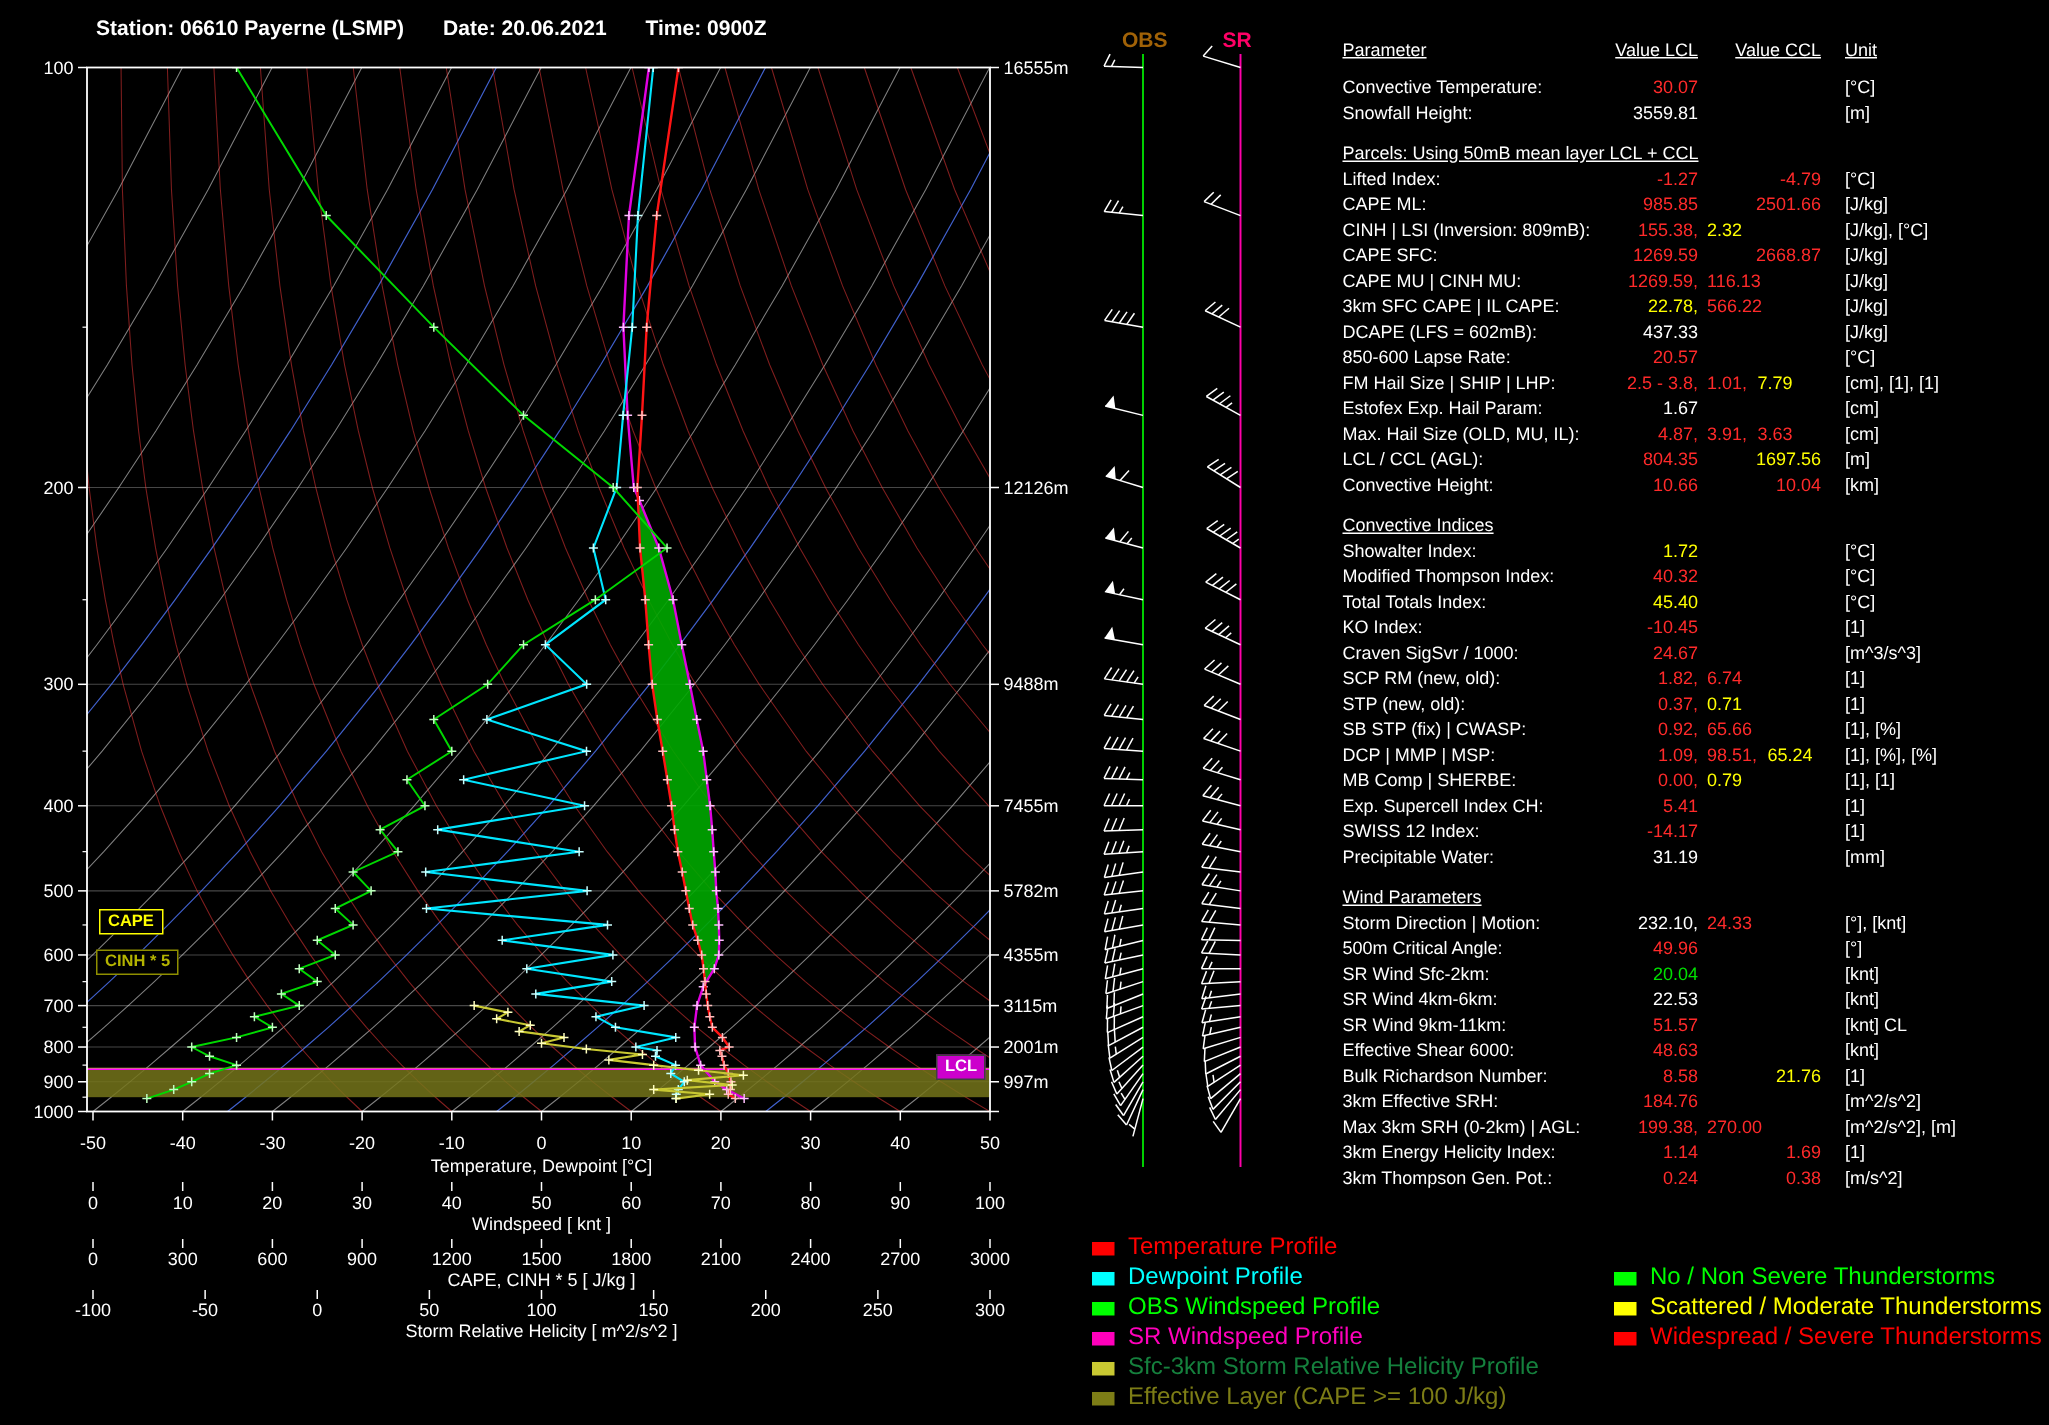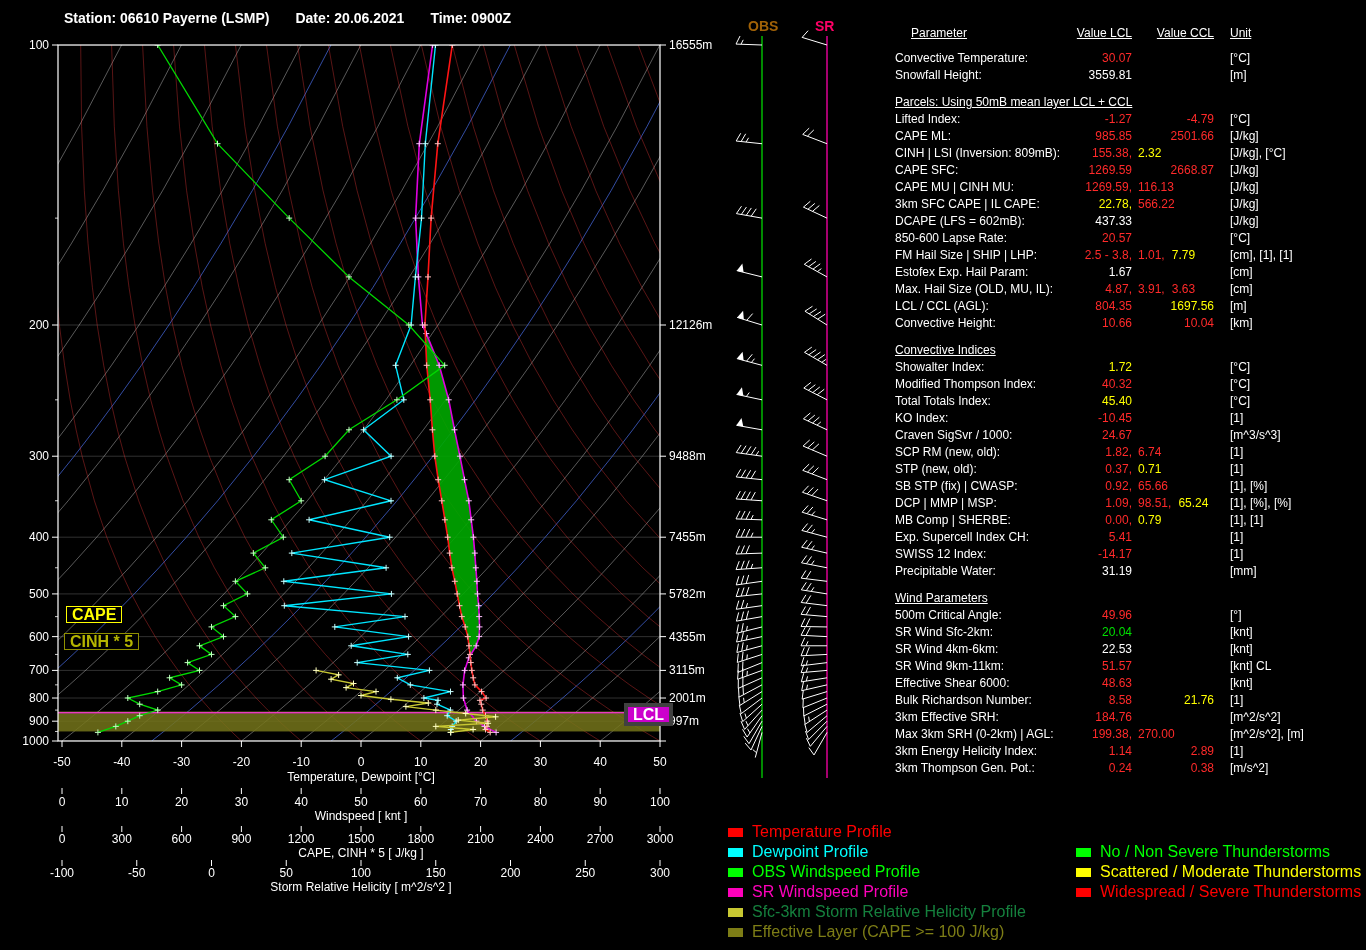--- a/index.html
+++ b/index.html
@@ -2,29 +2,29 @@
 <html><head>
 <meta charset="utf-8">
 <style>
   html,body{margin:0;padding:0;background:#000;}
   body{width:1366px;height:950px;overflow:hidden;font-family:"Liberation Sans",sans-serif;}
   .app{position:relative;width:1366px;height:950px;background:#000;color:#fff;}
   svg{position:absolute;left:0;top:0;font-family:"Liberation Sans",sans-serif;}
   .hdr{position:absolute;left:64px;top:10px;display:flex;gap:26px;font-size:14px;font-weight:bold;color:#fff;}
   #obs-label{position:absolute;left:748px;top:18px;color:#a16207;font-weight:bold;font-size:14px;}
   #sr-label{position:absolute;left:815px;top:18px;color:#ff0066;font-weight:bold;font-size:14px;}
-  .box{position:absolute;font-size:16px;font-weight:bold;padding:1px 5px;background:#000;line-height:13px;}
+  .box{position:absolute;font-size:11px;font-weight:bold;padding:1px 5px;background:#000;line-height:13px;}
   #cape-box{left:66px;top:606px;border:1px solid #ffff00;color:#ffff00;}
   #cinh-box{left:64px;top:633px;border:1px solid #8f8f00;color:#b4b400;}
-  #lcl-box{left:624px;top:703px;background:#cc00cc;border:4px solid #404040;color:#fff;}
+  #lcl-box{left:624px;top:703px;background:#cc00cc;border:1px solid #404040;color:#fff;}
   
   #params{position:absolute;left:895px;top:26px;width:470px;font-size:12px;color:#fff;}
   .phead{position:relative;height:24px;}
   .phead span{position:absolute;text-decoration:underline;white-space:nowrap;}
-  .ph-param{left:16px;}
+  .ph-param{left:0;}
   .ph-lcl{left:150px;width:87px;text-align:right;}
   .ph-ccl{left:247px;width:72px;text-align:right;}
   .ph-unit{left:335px;}
   .trow{position:relative;height:17px;line-height:17px;white-space:nowrap;}
   .trow .lbl{position:absolute;left:0;color:#fff;}
   .trow .c1{position:absolute;left:128px;width:109px;text-align:right;}
   .trow .c2{position:absolute;left:247px;width:72px;text-align:right;}
   .trow .c2i{position:absolute;left:243px;text-align:left;}
   .trow .c2i span + span,.trow .c2 span + span{margin-left:7px;}
   .trow .unit{position:absolute;left:335px;color:#fff;}
@@ -864,20 +864,26 @@
           <span class="c1"><span class="r">-14.17</span></span>
           <span class="unit">[1]</span>
         </div>
         <div class="trow">
           <span class="lbl">Precipitable Water:</span>
           <span class="c1"><span class="w">31.19</span></span>
           <span class="unit">[mm]</span>
         </div>
         <div class="sec">Wind Parameters</div>
         <div class="trow">
+          <span class="lbl">Storm Direction | Motion:</span>
+          <span class="c1"><span class="w">232.10,</span></span>
+          <span class="c2i"><span class="r">24.33</span></span>
+          <span class="unit">[°], [knt]</span>
+        </div>
+        <div class="trow">
           <span class="lbl">500m Critical Angle:</span>
           <span class="c1"><span class="r">49.96</span></span>
           <span class="unit">[°]</span>
         </div>
         <div class="trow">
           <span class="lbl">SR Wind Sfc-2km:</span>
           <span class="c1"><span class="g">20.04</span></span>
           <span class="unit">[knt]</span>
         </div>
         <div class="trow">
@@ -908,21 +914,21 @@
         </div>
         <div class="trow">
           <span class="lbl">Max 3km SRH (0-2km) | AGL:</span>
           <span class="c1"><span class="r">199.38,</span></span>
           <span class="c2i"><span class="r">270.00</span></span>
           <span class="unit">[m^2/s^2], [m]</span>
         </div>
         <div class="trow">
           <span class="lbl">3km Energy Helicity Index:</span>
           <span class="c1"><span class="r">1.14</span></span>
-          <span class="c2"><span class="r">2.89</span></span>
+          <span class="c2"><span class="r">1.69</span></span>
           <span class="unit">[1]</span>
         </div>
         <div class="trow">
           <span class="lbl">3km Thompson Gen. Pot.:</span>
           <span class="c1"><span class="r">0.24</span></span>
           <span class="c2"><span class="r">0.38</span></span>
           <span class="unit">[m/s^2]</span>
         </div>
       </div>
   </div>

